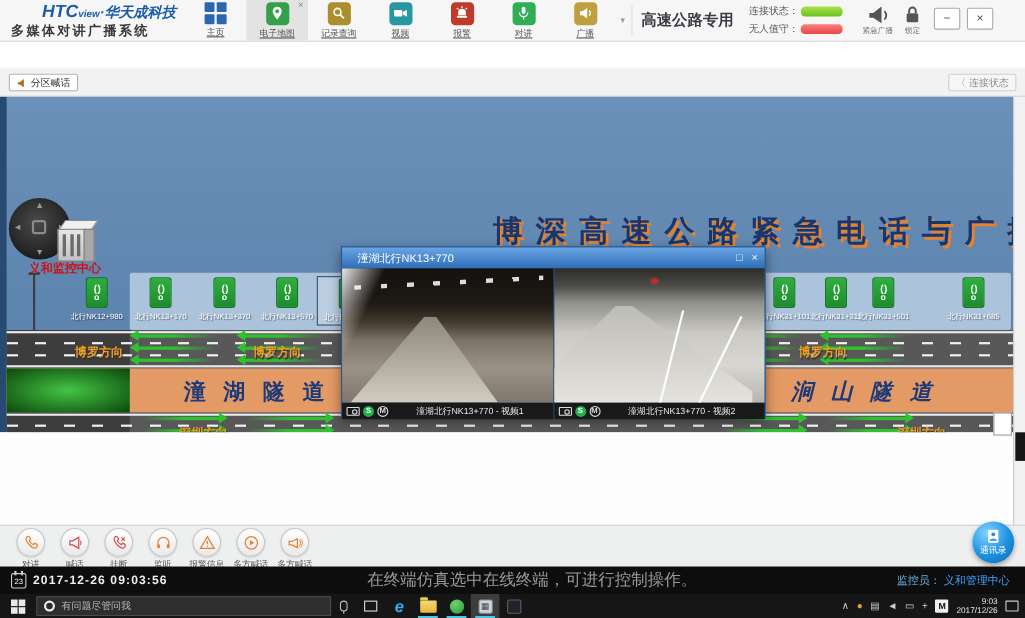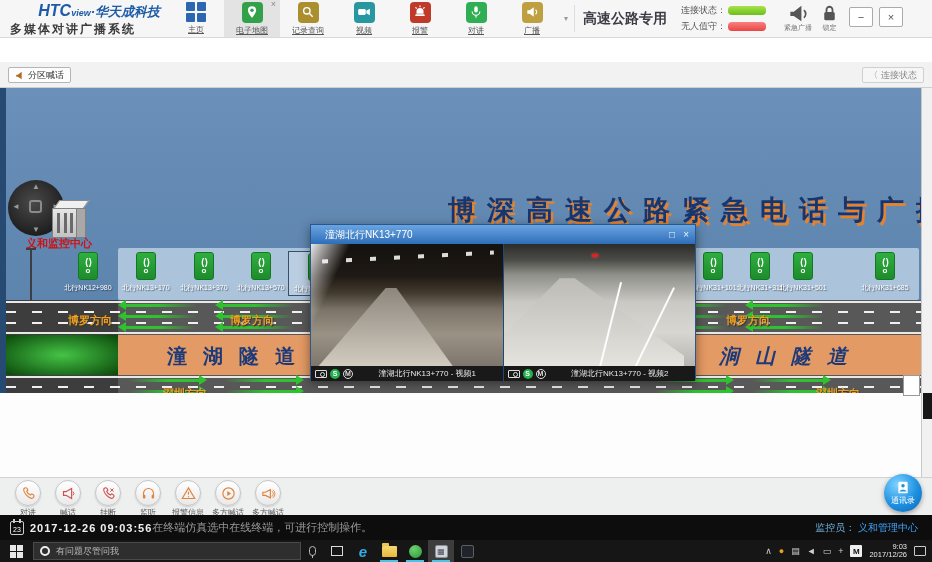--- a/index.html
+++ b/index.html
@@ -152,21 +152,21 @@
   .contactsbtn .clabel { color:#fff; font-size:8px; margin-top:1px;}
 
   
   .statusbar { position:absolute; left:0; top:515px; width:932px; height:25px; background:#0d0d0d; display:flex; align-items:center; }
   .calico { width:14px; height:14px; border:1px solid #ccc; border-radius:2px; margin:0 6px 0 10px; position:relative;
             display:flex; align-items:flex-end; justify-content:center;}
   .calico::before{content:""; position:absolute; top:-3px; left:2px; width:2px; height:4px; background:#ccc;}
   .calico::after{content:""; position:absolute; top:-3px; right:2px; width:2px; height:4px; background:#ccc;}
   .calico span { font-size:7px; color:#fff; line-height:9px;}
   .sdt { color:#f0f0f0; font-size:11px; font-weight:bold; letter-spacing:1px; white-space:nowrap;}
-  .shint { flex:1; text-align:left; color:#9a9a9a; font-size:11px; white-space:nowrap;font-family:Liberation Mono, monospace;}
+  .shint { flex:1; text-align:center; color:#9a9a9a; font-size:15px; white-space:nowrap;font-family:Liberation Mono, monospace;}
   .soper { margin-right:14px; font-size:10px; white-space:nowrap;}
   .soper .ol { color:#6fb1e0; }
   .soper .on { color:#3fa4ff; cursor:pointer;}
 
   
   .taskbar { position:absolute; left:0; top:540px; width:932px; height:22px; background:#161616; display:flex; align-items:center; }
   .winlogo { display:grid; grid-template-columns:6px 6px; grid-template-rows:6px 6px; gap:1px; margin:0 10px; cursor:pointer;}
   .winlogo i { background:#e8e8e8; }
   .searchbox { width:268px; height:18px; background:#2e2e2e; border:1px solid #4a4a4a; display:flex; align-items:center; padding:0 6px; gap:6px; cursor:text;}
   .cring { width:10px; height:10px; border:2px solid #eee; border-radius:50%; }

